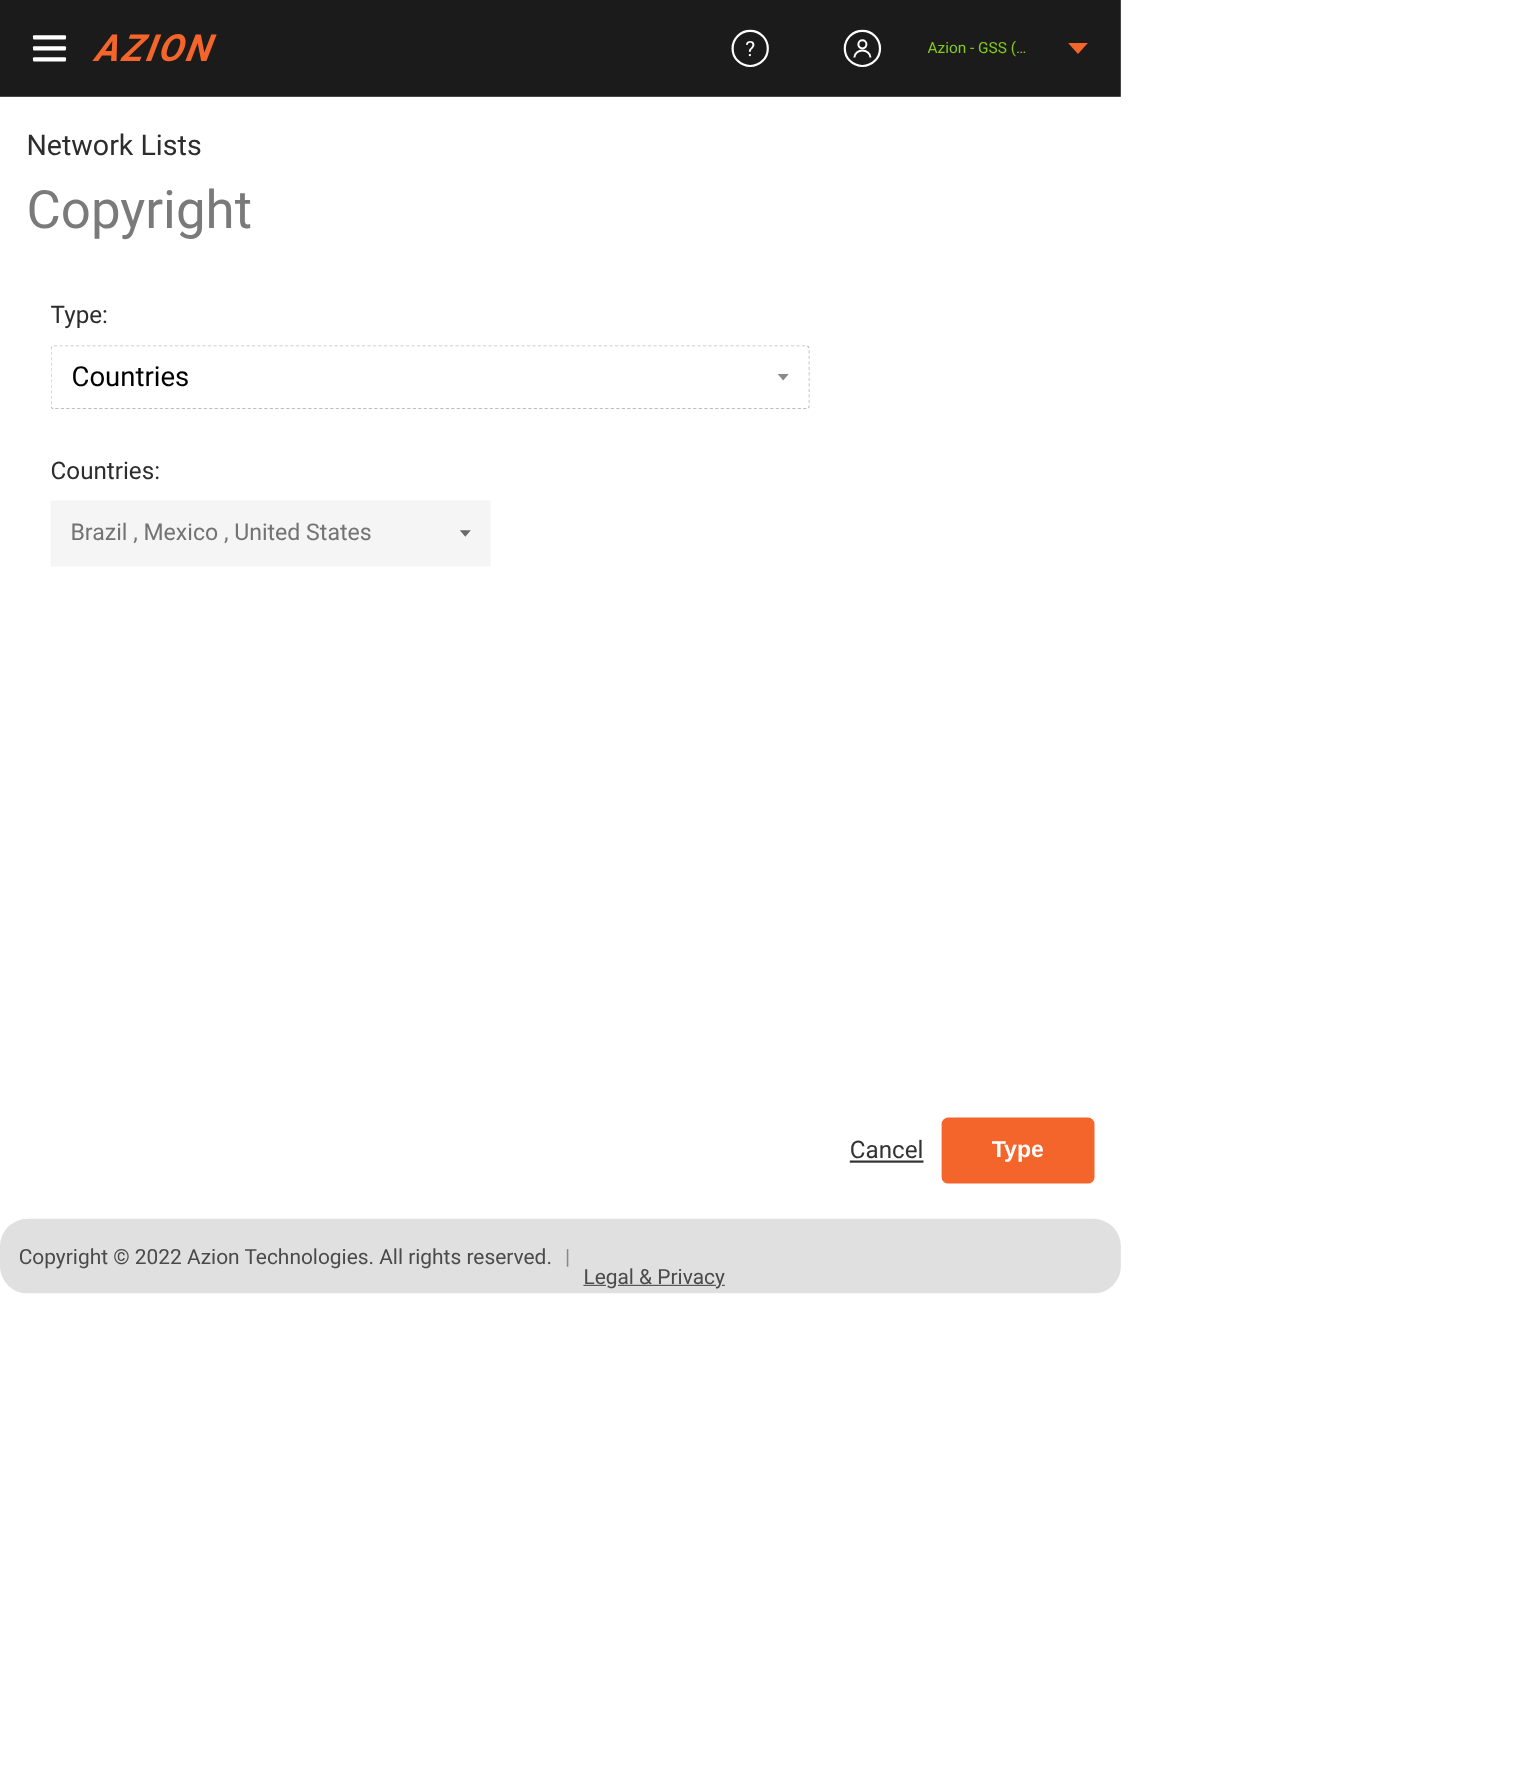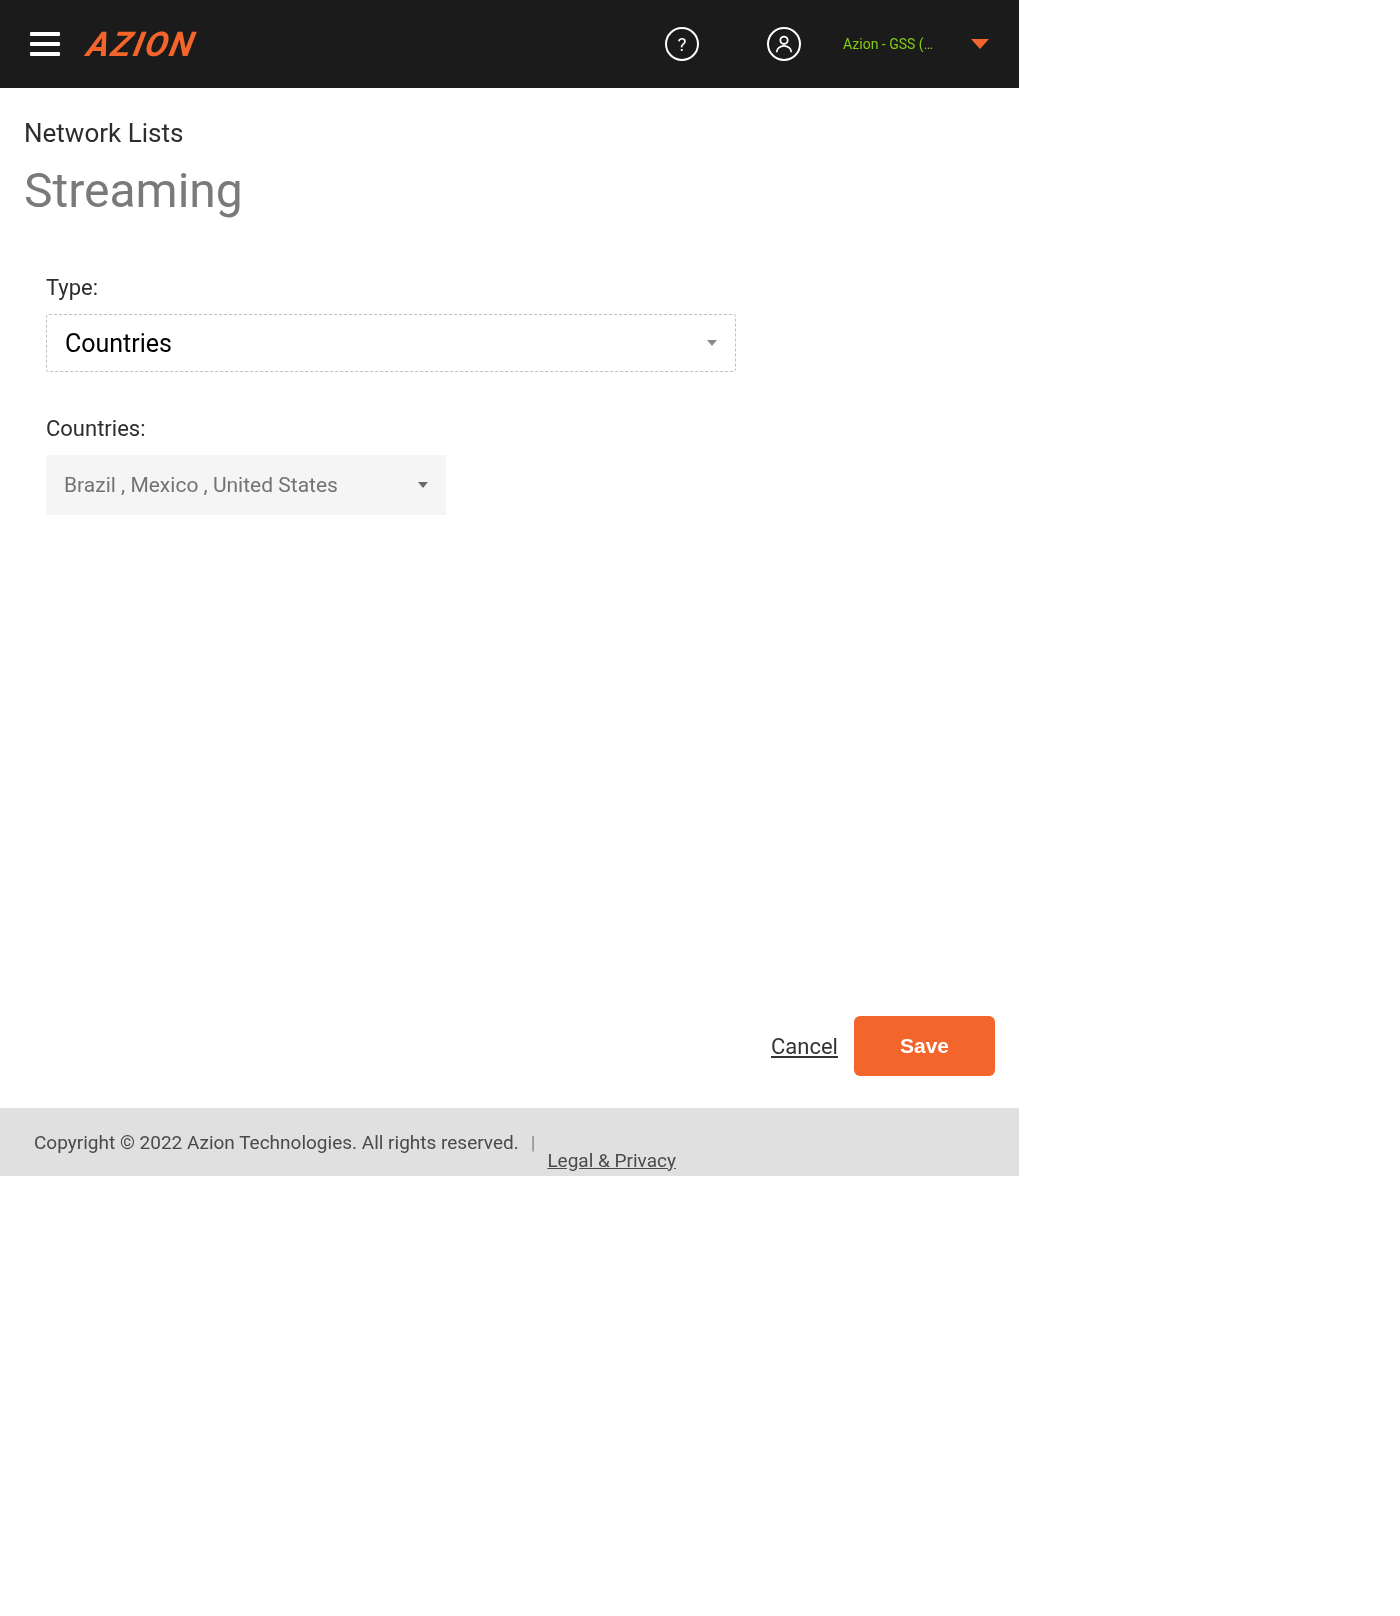--- a/index.html
+++ b/index.html
@@ -194,24 +194,25 @@
     padding: 18px 46px;
     cursor: pointer;
   }
 
   
   .footer {
     background: #e0e0e0;
     height: 68px;
     display: flex;
     align-items: center;
-    padding: 0 34px;
+    padding: 0 17px;
     font-size: 19px;
     color: #4a4a4a;
     gap: 12px;
+    border-radius: 25px;
   }
   .footer .divider { color: #888; }
   .legal-link {
     text-decoration: underline;
     color: #4a4a4a;
     cursor: pointer;
     margin-top: 36px;
   }
 </style>
 </head>
@@ -233,41 +234,41 @@
         <circle cx="12" cy="8" r="4"></circle>
         <path d="M4 21c0-4 4-7 8-7s8 3 8 7"></path>
       </svg>
   </div>
   <div class="account-name">Azion - GSS (…</div>
   <div class="caret-down"></div>
 </div>
 
 <div class="title-block">
   <div class="breadcrumb">Network Lists</div>
-  <div class="page-title">Streaming</div>
+  <div class="page-title">Copyright</div>
 </div>
 
 <div class="form-area">
 
   <div class="field-label">Type:</div>
   <div class="type-select">
     <span class="value">Countries</span>
     <span class="chev"></span>
   </div>
 
   <div class="field-label">Countries:</div>
   <div class="country-select">
     <span class="value">Brazil , Mexico , United States</span>
     <span class="chev"></span>
   </div>
 
 </div>
 
 <div class="actions">
   <button class="cancel-link">Cancel</button>
-  <button class="save-btn">Save</button>
+  <button class="save-btn">Type</button>
 </div>
 
 <div class="footer">
   <span>Copyright © 2022 Azion Technologies. All rights reserved.</span>
   <span class="divider">|</span>
   <span class="legal-link">Legal &amp; Privacy</span>
 </div>
 
 </body></html>

